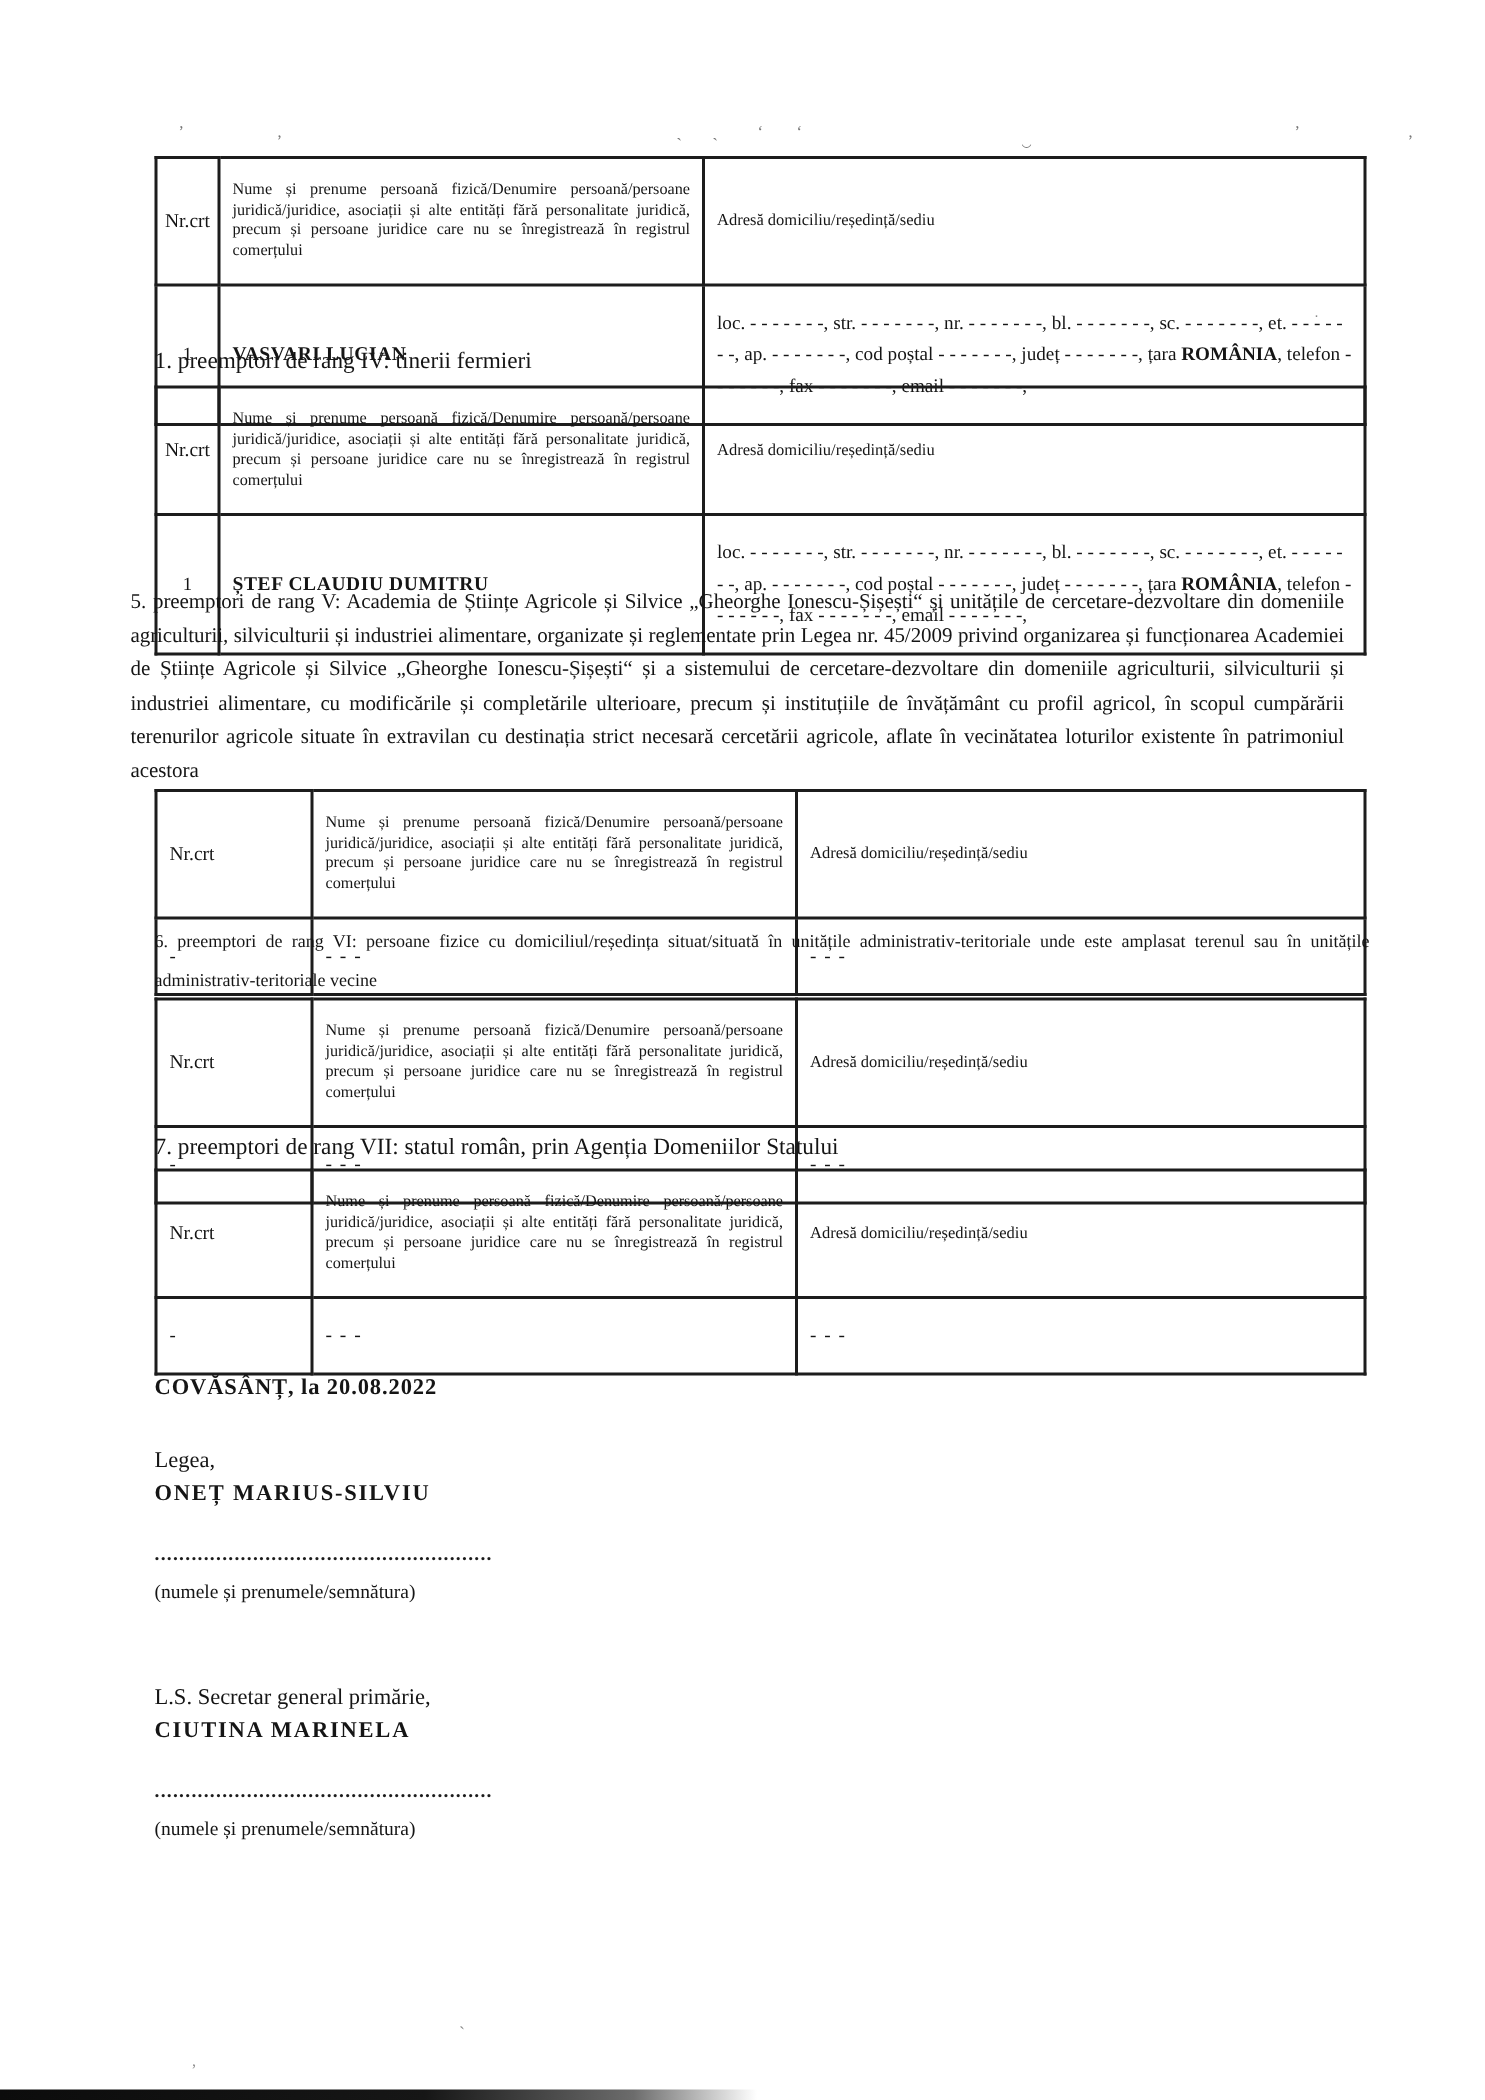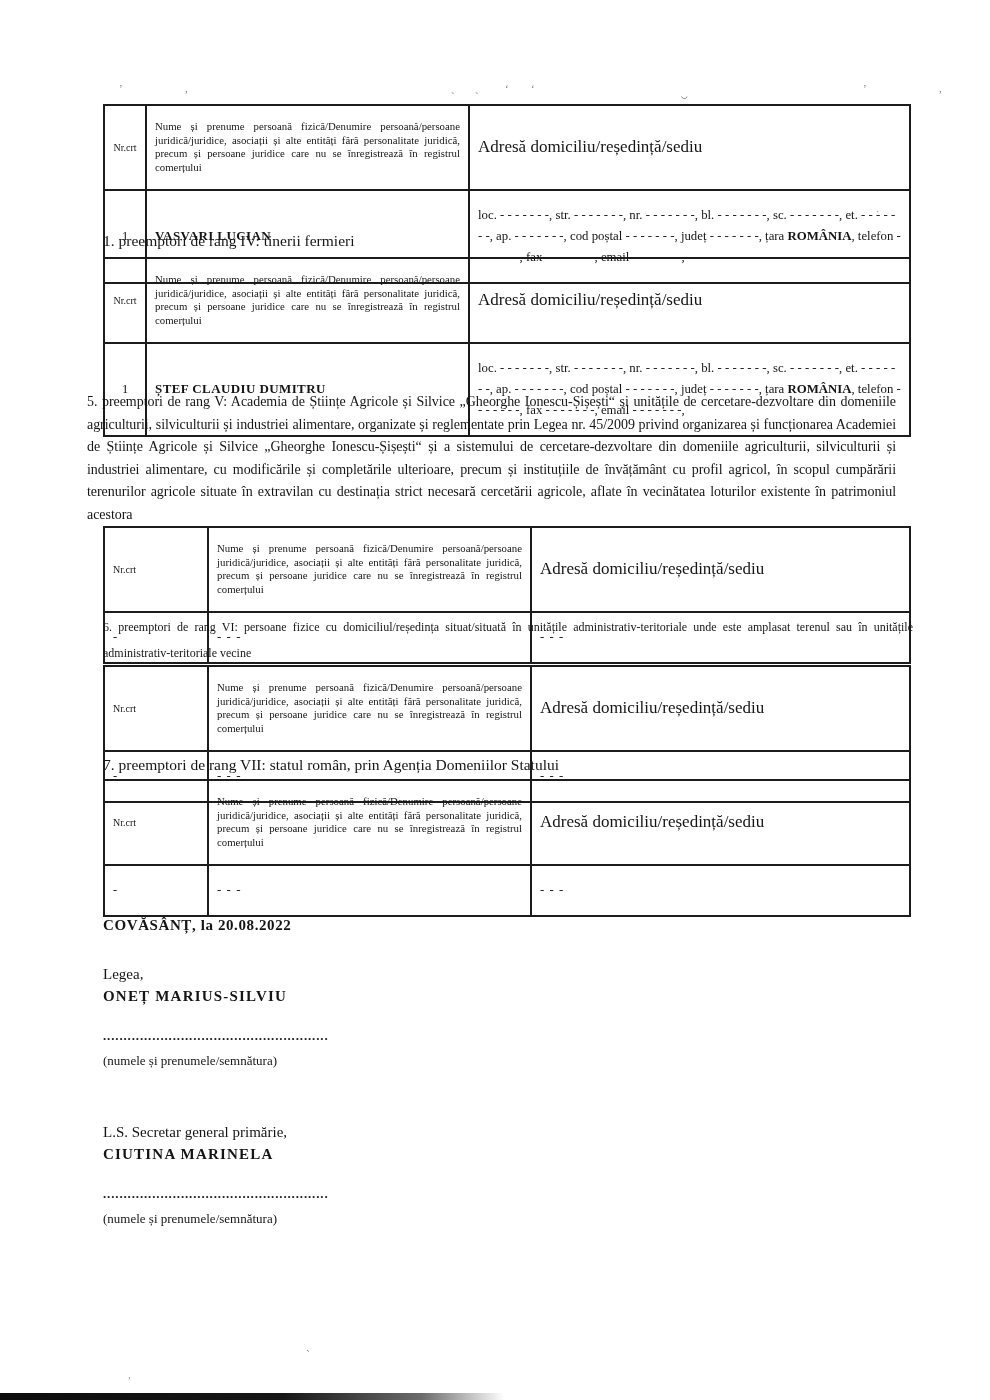--- a/index.html
+++ b/index.html
@@ -10,22 +10,22 @@
   
   .tbl{position:absolute;left:103px;width:808px;border-collapse:collapse;table-layout:fixed;background:transparent;}
   .tbl td{border:2px solid #1c1c1c;vertical-align:middle;box-sizing:border-box;padding:14px 8px;}
   .tA col.c1{width:42px;}  .tA col.c2{width:323px;}
   .tB col.c1{width:104px;} .tB col.c2{width:323px;}
   .tA .hrow td{height:42px;}
   .tA .drow td{height:64px;}
   .tB .hrow td{height:40px;}
   .tB .drow td{height:36px;}
   .hname{font-size:10.8px;line-height:1.27;text-align:justify;padding:3px 7px;}
-  .hnr{font-size:10px;}
-  .haddr{font-size:17px;padding-left:9px;}
+  .hnr{font-size:13px;}
+  .haddr{font-size:11px;padding-left:9px;}
   .tA .hnr{text-align:center;padding:2px 2px;}
   .dnr{font-size:12.5px;}
   .tA .dnr{text-align:center;padding:2px 2px;}
   .dname{font-weight:bold;font-size:13px;letter-spacing:.4px;border-radius:23px;}
   .tB .dname{font-weight:normal;letter-spacing:1px;}
   .daddr{font-size:12.8px;line-height:21px;padding:4px 7px 4px 9px;}
   .daddr .country{font-weight:bold;}
   .tB .daddr{letter-spacing:1px;}
   #t1{top:104px;} #t2{top:257px;} #t3{top:526px;} #t4{top:665px;} #t5{top:779px;}
   

